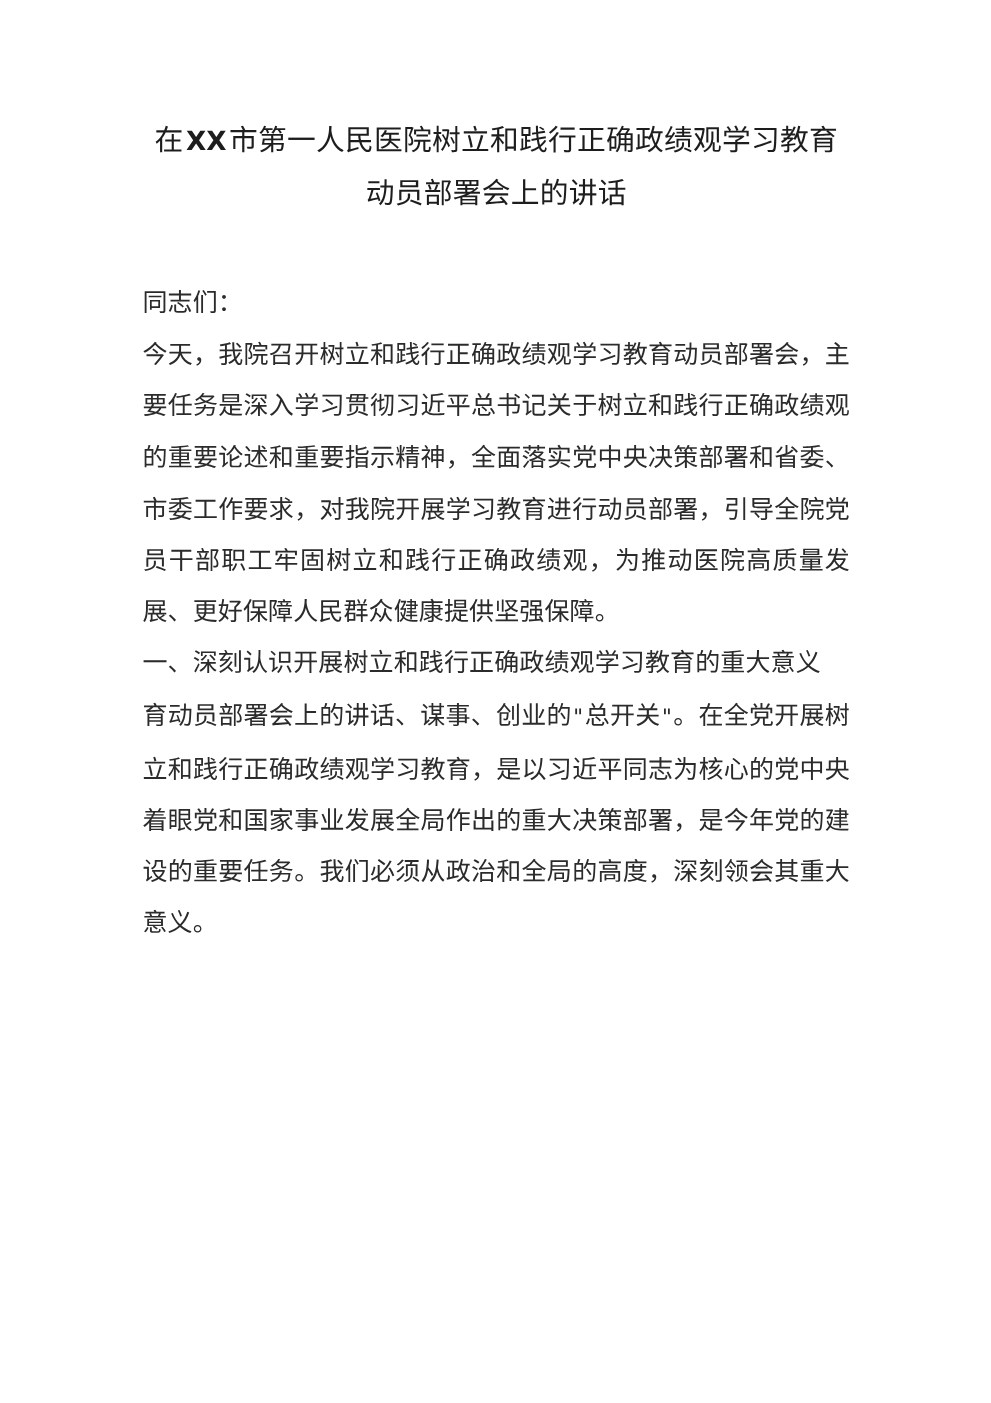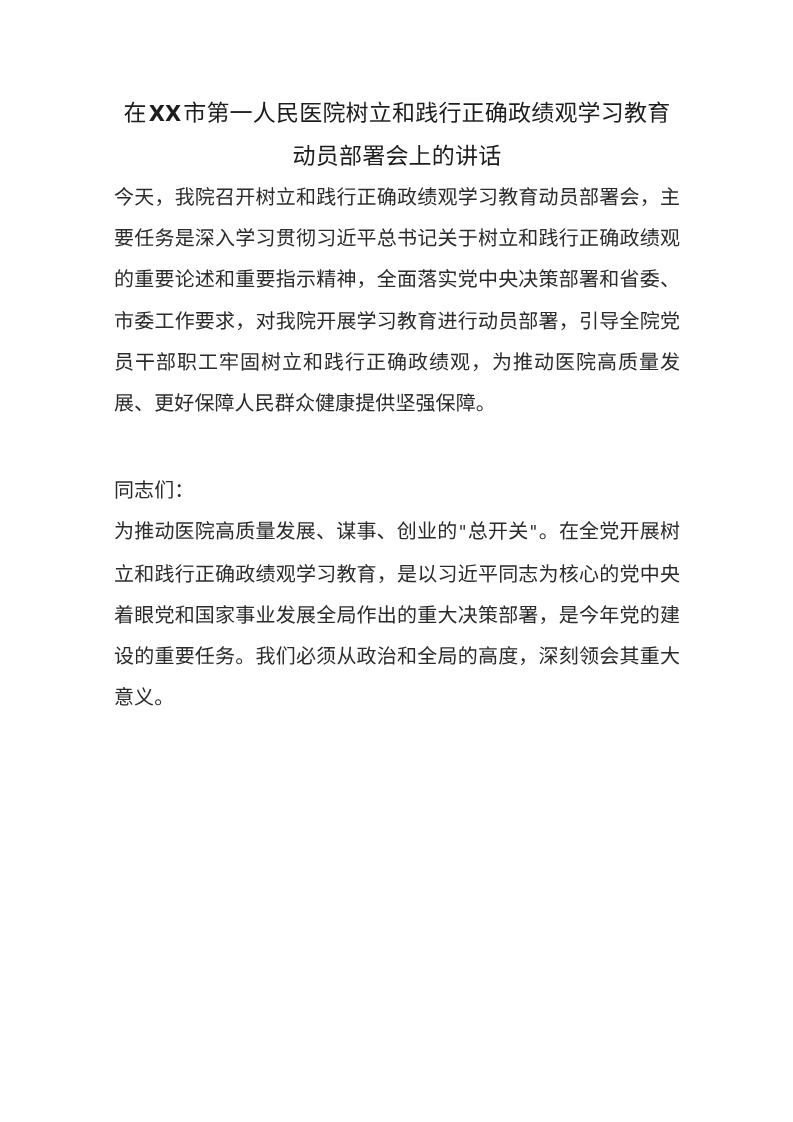--- a/index.html
+++ b/index.html
@@ -81,22 +81,23 @@
 </head>
 <body>
 
 <div class="page">
   <div class="doc-body">
 
     <h1 class="doc-title">
       <span>在</span><span class="latin-bold">XX</span><span>市第一人民医院树立和践行正确政绩观学习教</span><span>育动员部署会上的讲话</span>
     </h1>
 
+    <p class="para salutation">同志们：</p>
+
     <p class="para">今天，我院召开树立和践行正确政绩观学习教育动员部署会，主要任务是深入学习贯彻习近平总书记关于树立和践行正确政绩观的重要论述和重要指示精神，全面落实党中央决策部署和省委、市委工作要求，对我院开展学习教育进行动员部署，引导全院党员干部职工牢固树立和践行正确政绩观，为推动医院高质量发展、更好保障人民群众健康提供坚强保障。</p>
 
-    <p class="para salutation">同志们：</p>
+    <p class="para section-heading">一、深刻认识开展树立和践行正确政绩观学习教育的重大意义</p>
 
-
-    <p class="para"><span>为推动医院高质量发展、谋事、创业的</span><span class="q">"</span><span>总开关</span><span class="q">"</span><span>。在全党开展树立和践行正确政绩观学习教育，是以习近平同志为核心的党中央着眼党和国家事业发展全局作出的重大决策部署，是今年党的建设的重要任务。我们必须从政治和全局的高度，深刻领会其重大意义。</span></p>
+    <p class="para"><span>育动员部署会上的讲话、谋事、创业的</span><span class="q">"</span><span>总开关</span><span class="q">"</span><span>。在全党开展树立和践行正确政绩观学习教育，是以习近平同志为核心的党中央着眼党和国家事业发展全局作出的重大决策部署，是今年党的建设的重要任务。我们必须从政治和全局的高度，深刻领会其重大意义。</span></p>
 
 
   </div>
 </div>
 
 </body></html>

